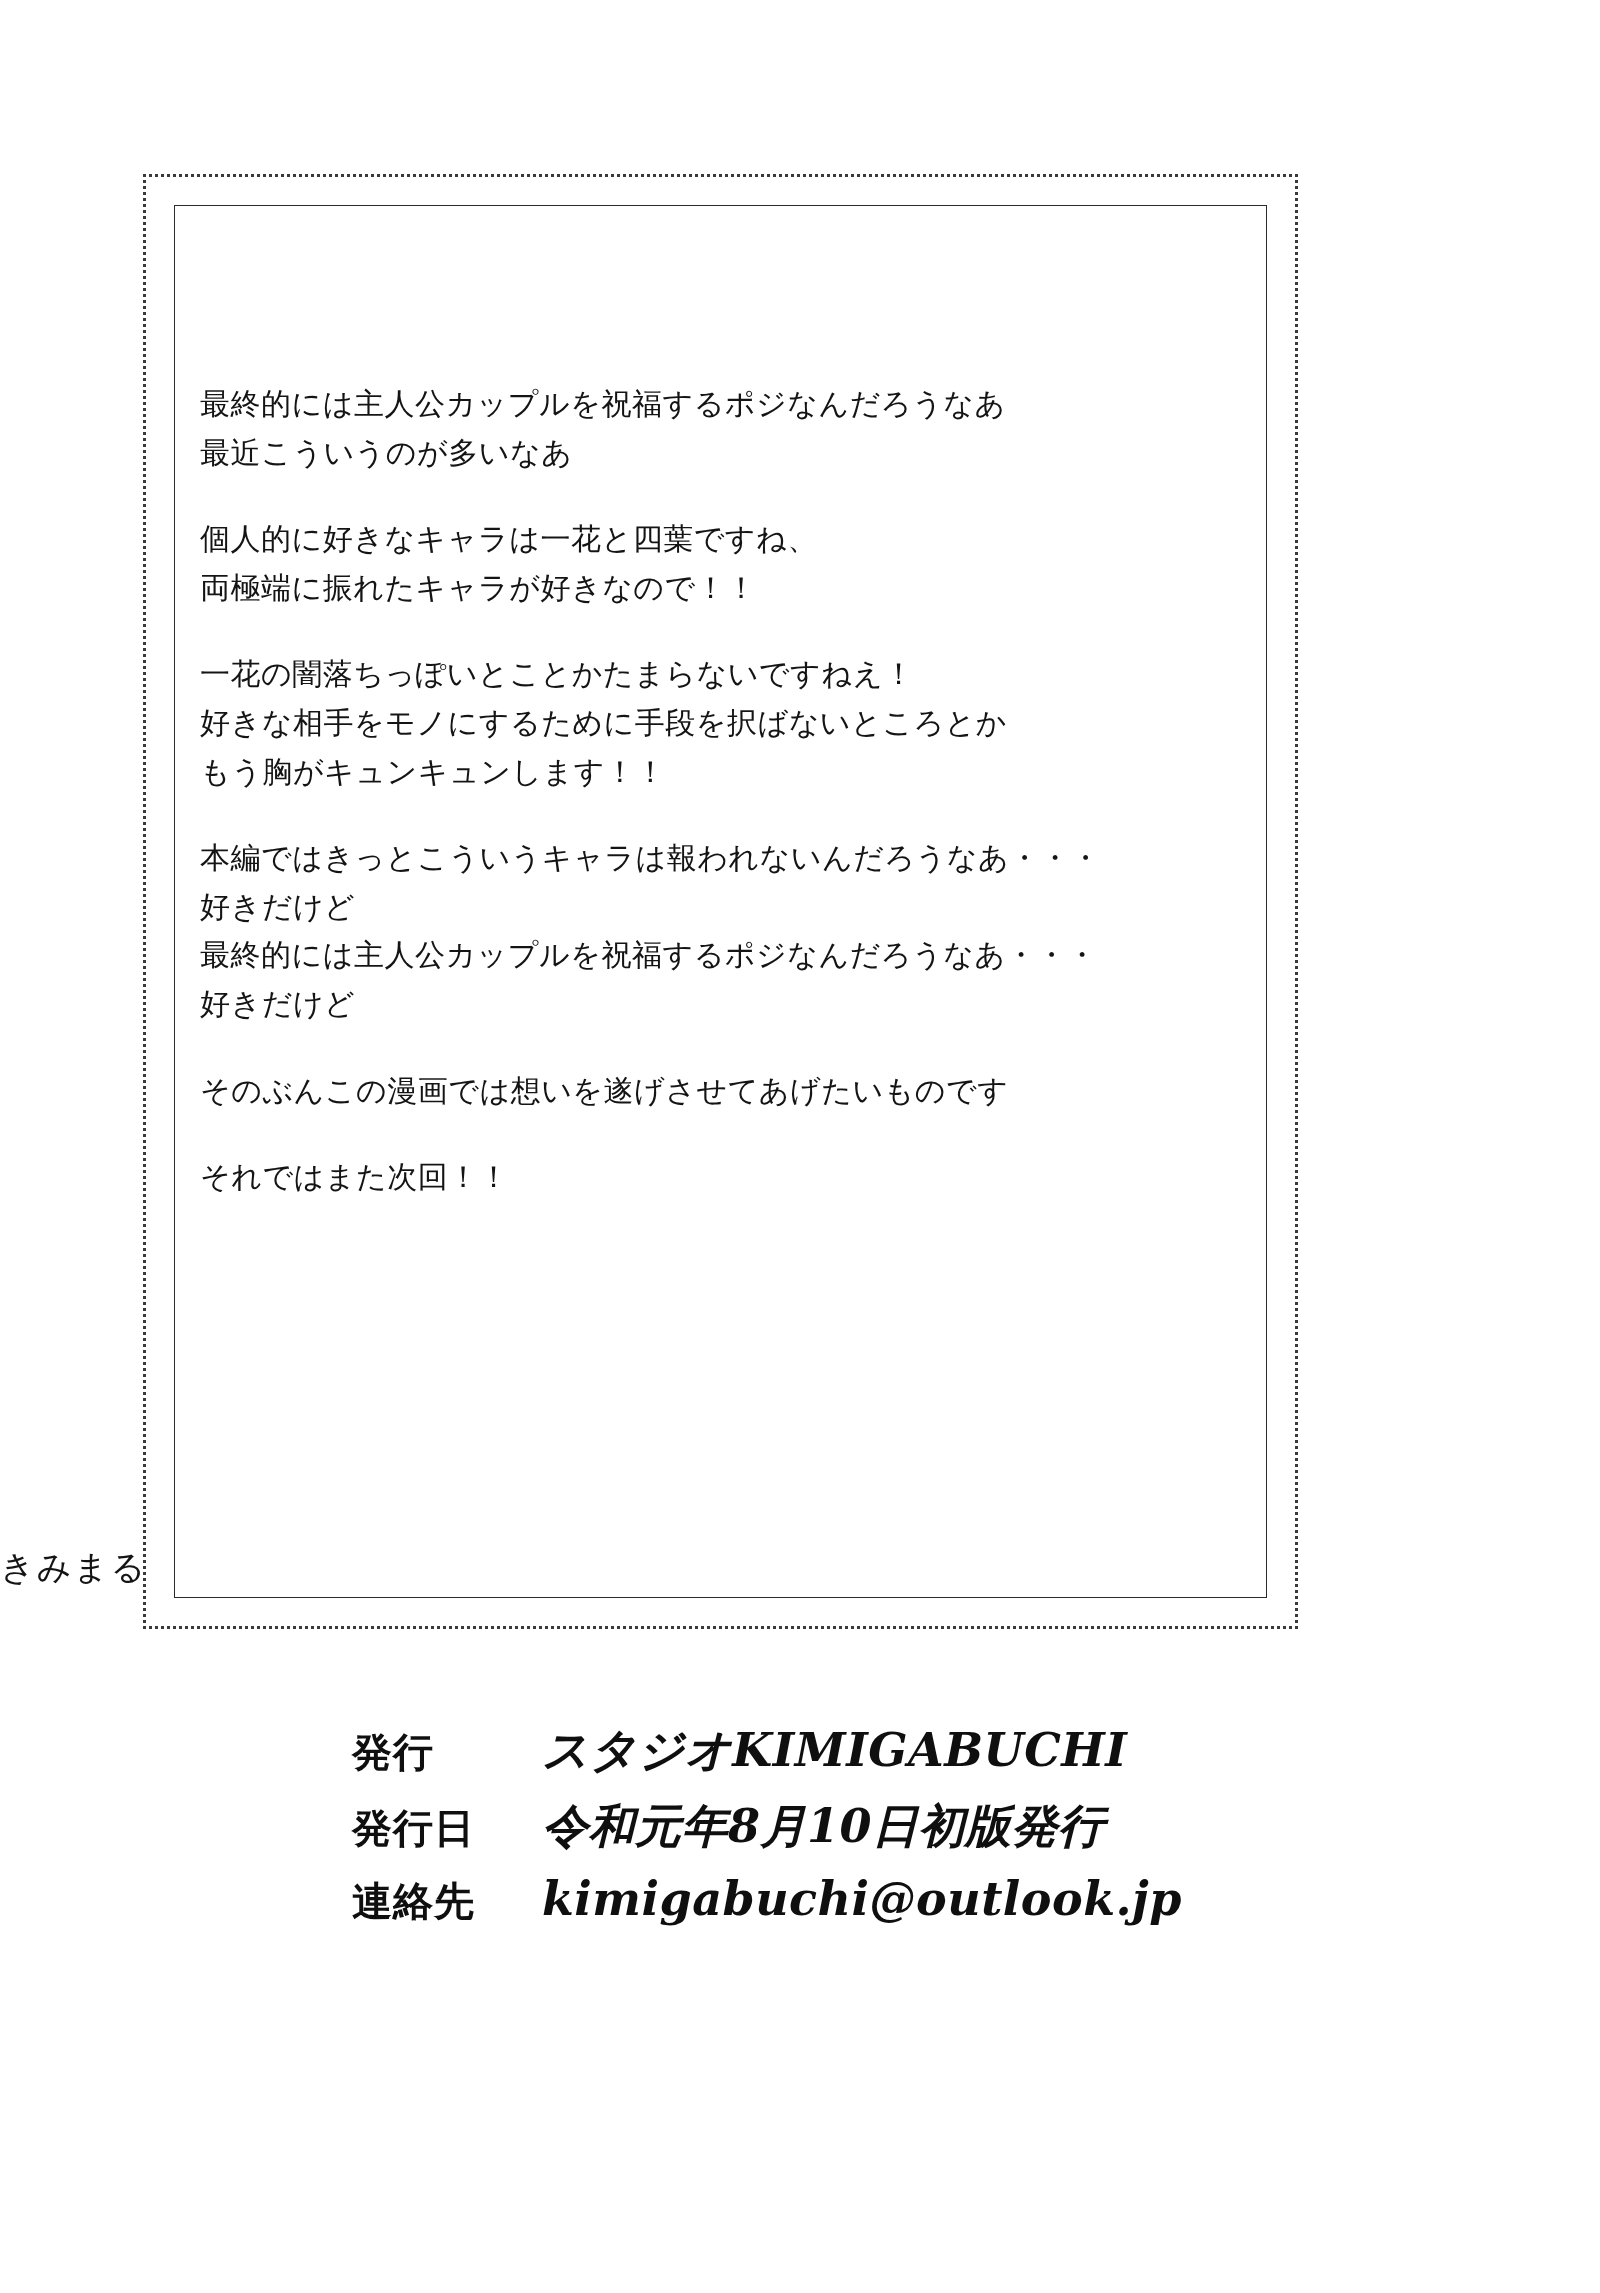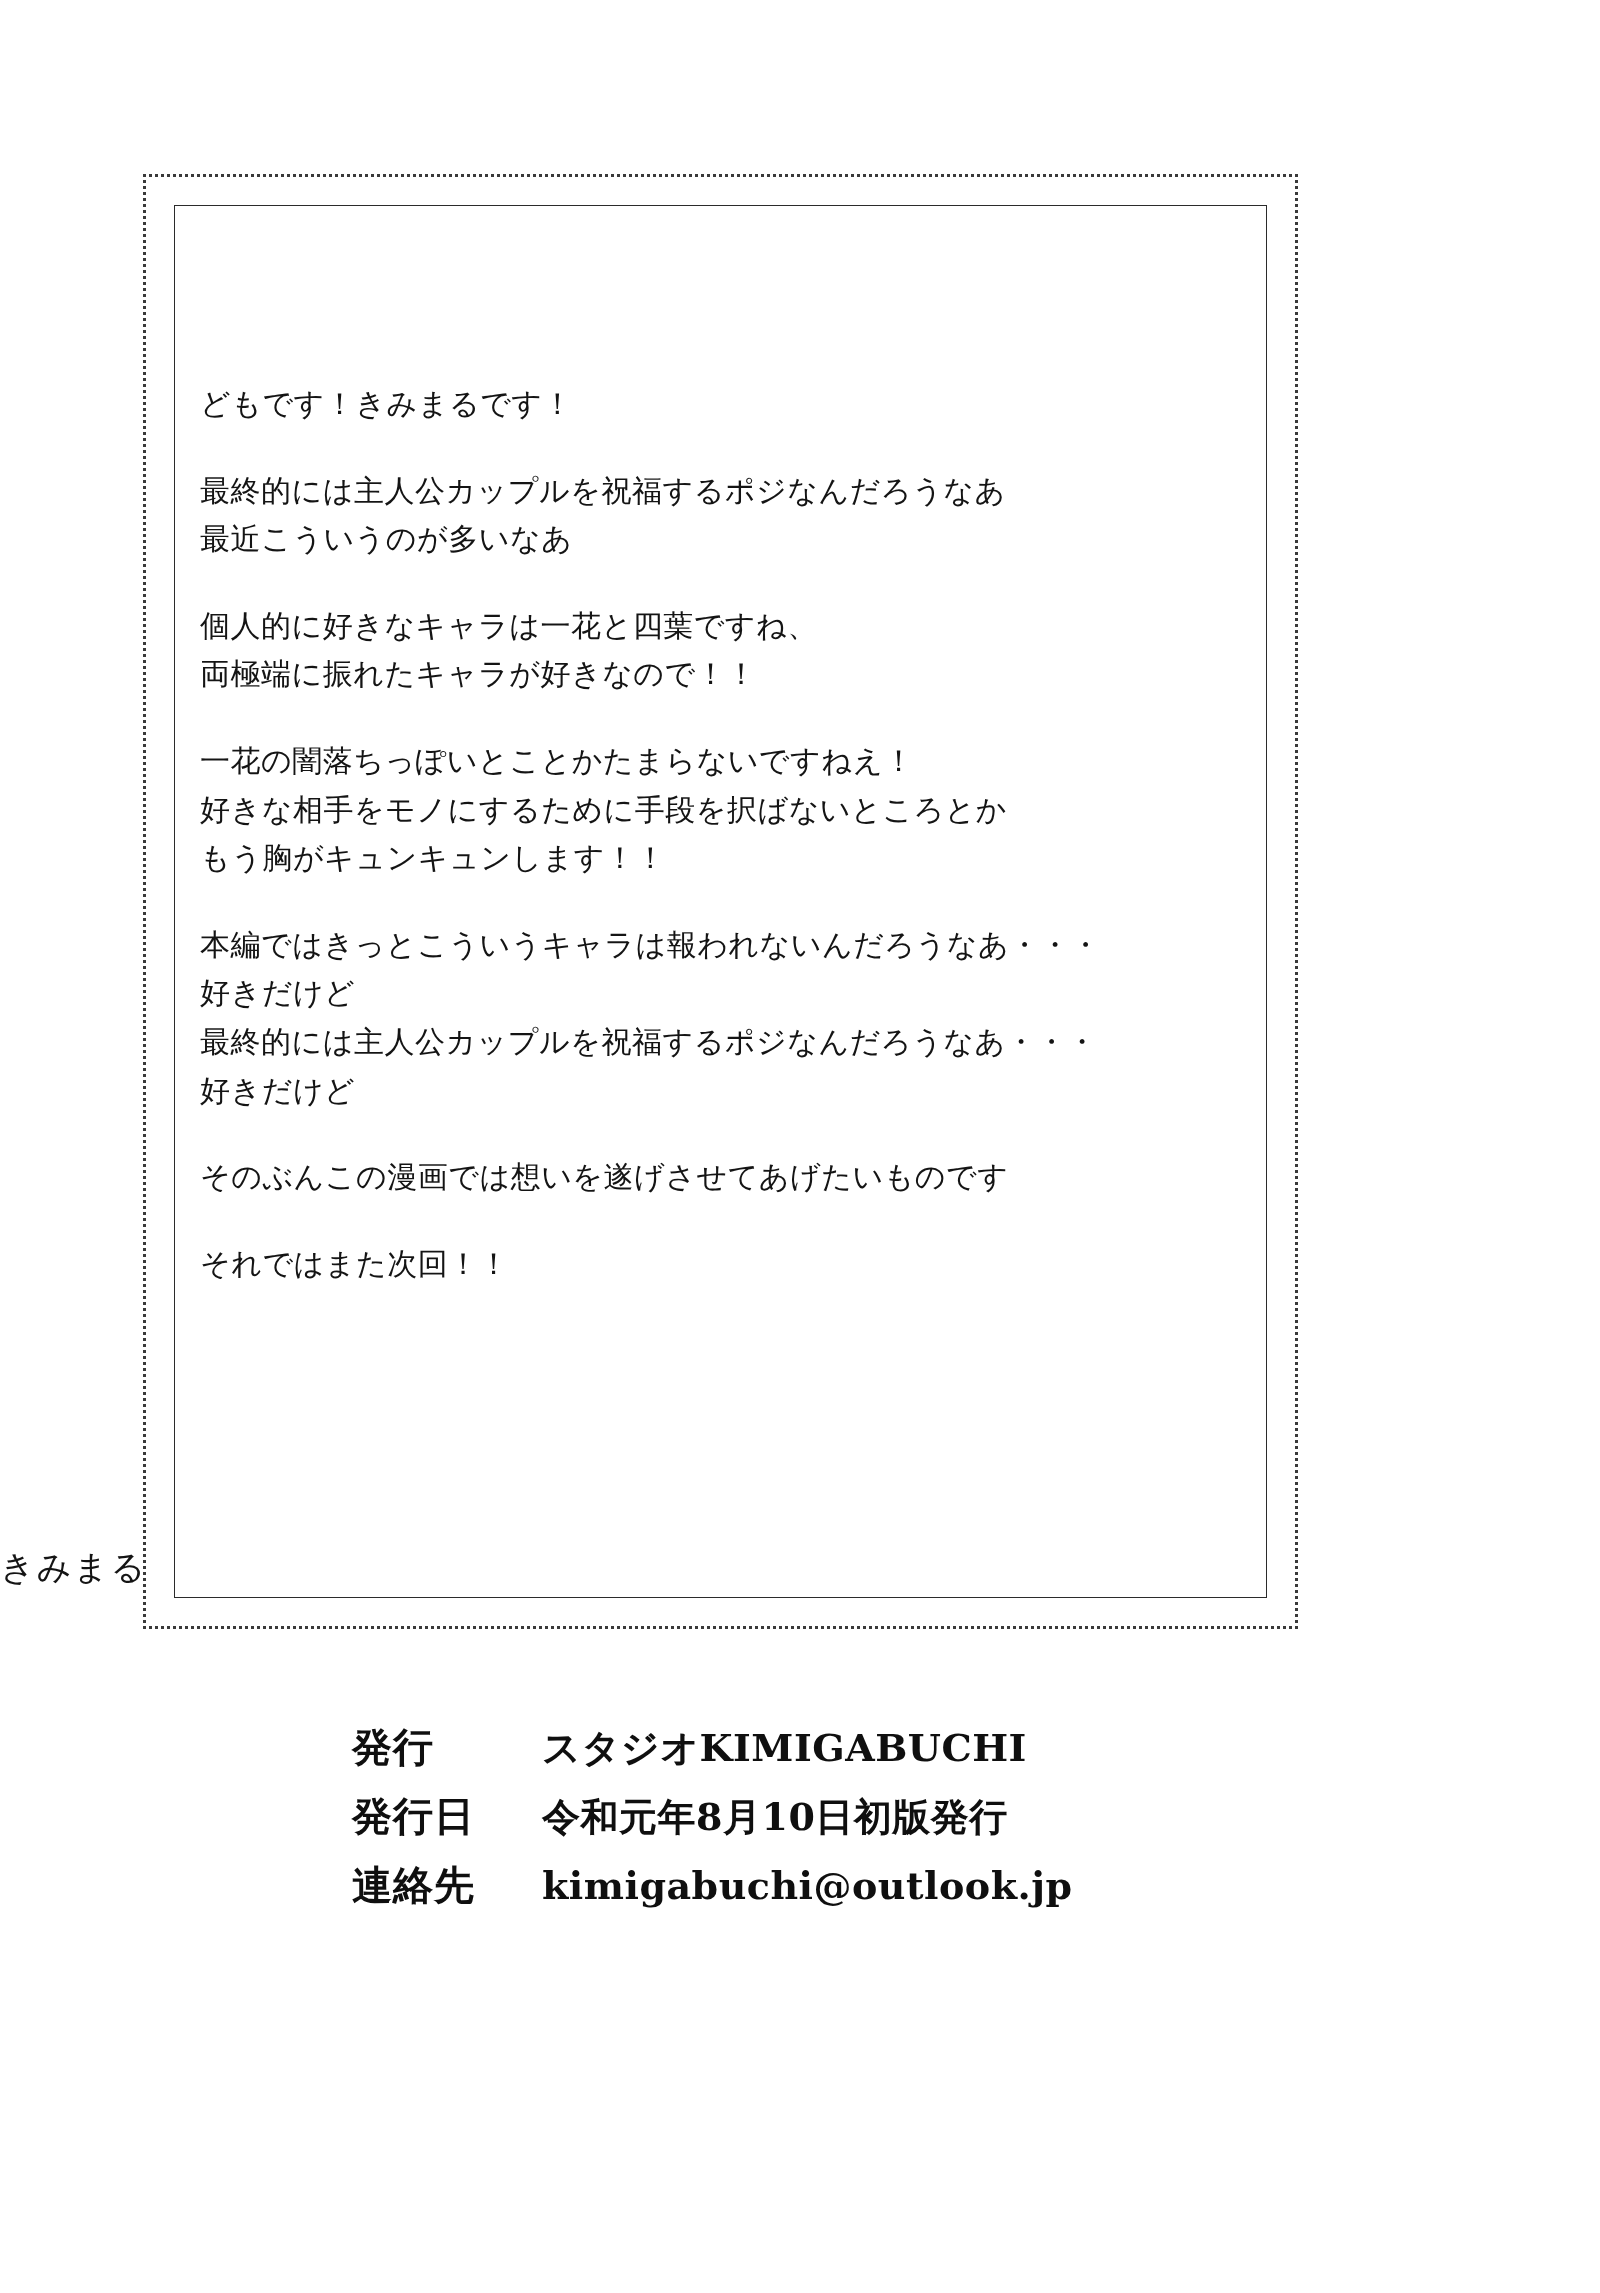--- a/index.html
+++ b/index.html
@@ -84,34 +84,34 @@
     color: #0f0f0f;
   }
   .colophon-label {
     font-size: 40px;
     letter-spacing: 1px;
     width: 190px;
     flex: 0 0 190px;
     white-space: pre;
   }
   .colophon-value {
-    font-size: 38px;
+    font-size: 46px;
     letter-spacing: 0.5px;
     white-space: pre;
+    font-style: italic;
   }
 </style>
 </head>
 <body>
 
 <div class="afterword-frame">
   <div class="afterword-frame-inner"></div>
 </div>
 
 <div class="afterword-body">
-  <p>どもです！きみまるです！</p>
   <p>最終的には主人公カップルを祝福するポジなんだろうなあ
 最近こういうのが多いなあ</p>
   <p>個人的に好きなキャラは一花と四葉ですね、
 両極端に振れたキャラが好きなので！！</p>
   <p>一花の闇落ちっぽいとことかたまらないですねえ！
 好きな相手をモノにするために手段を択ばないところとか
 もう胸がキュンキュンします！！</p>
   <p>本編ではきっとこういうキャラは報われないんだろうなあ・・・
 好きだけど
 最終的には主人公カップルを祝福するポジなんだろうなあ・・・

